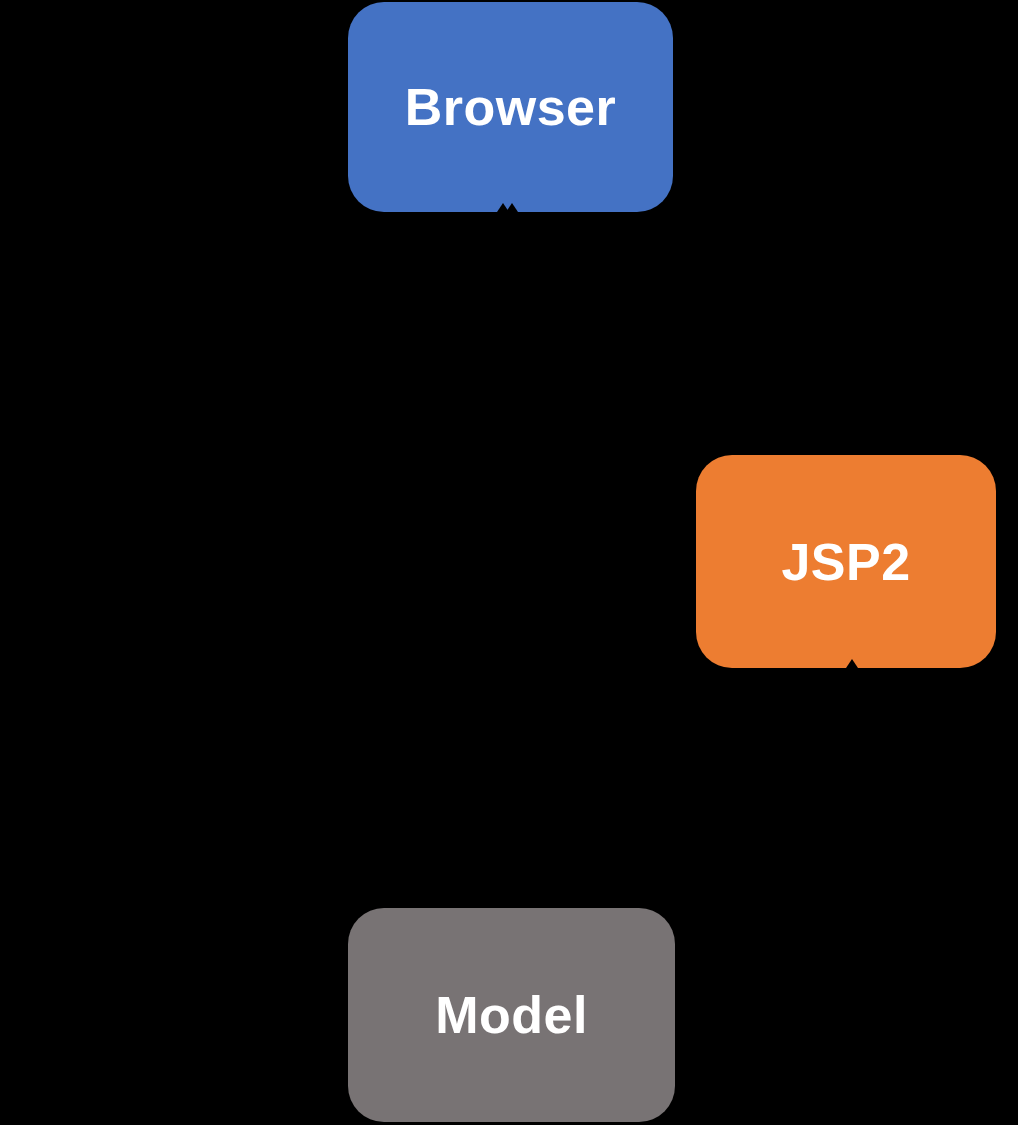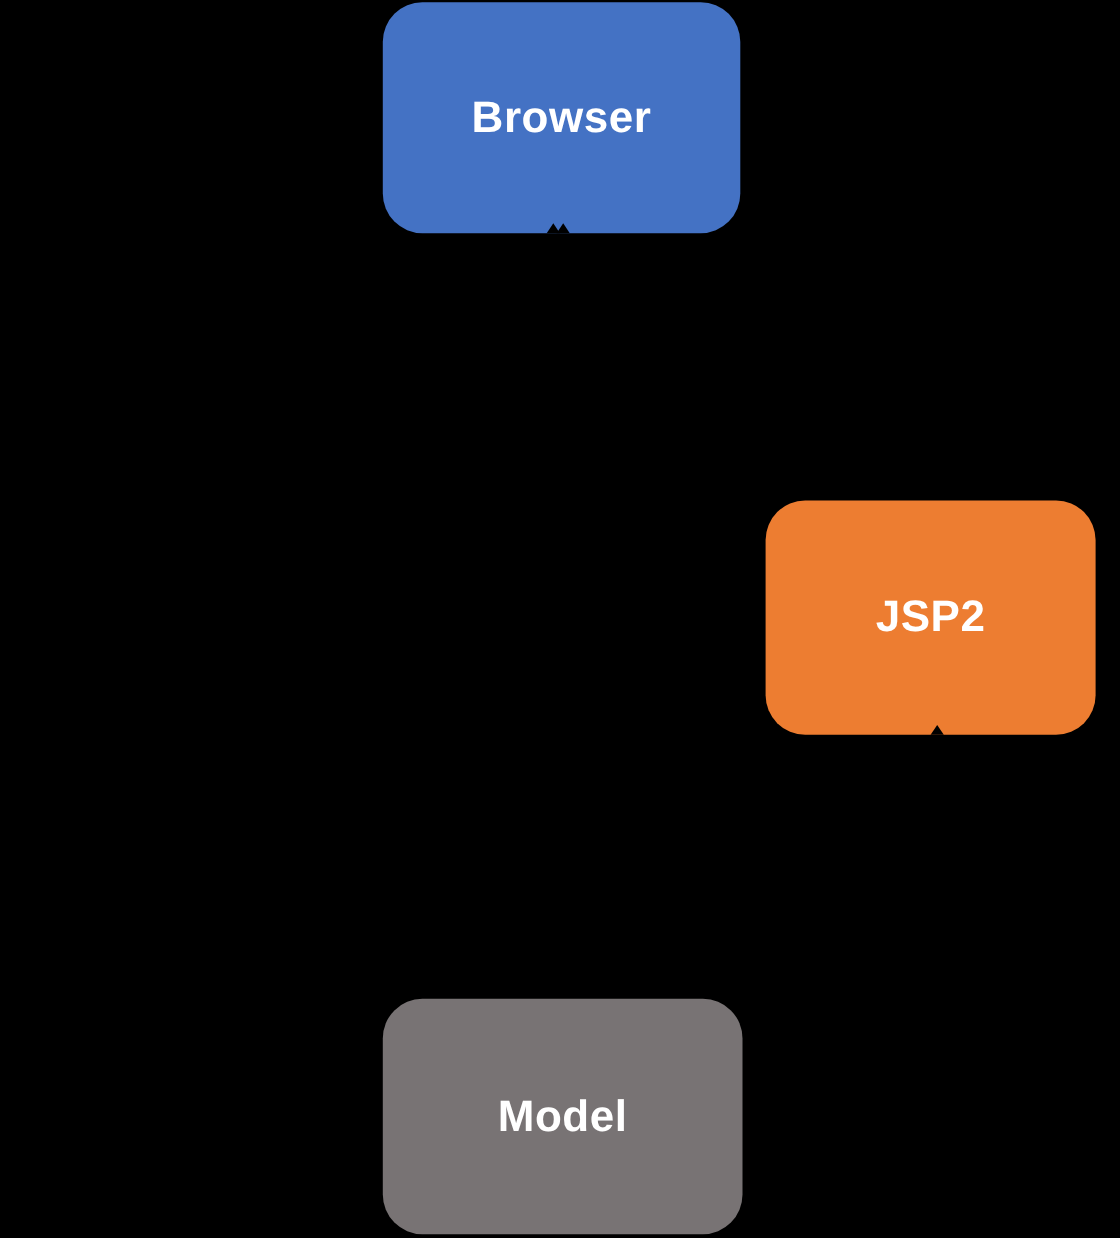--- a/index.html
+++ b/index.html
@@ -16,21 +16,21 @@
     font-family: "Liberation Sans", sans-serif;
   }
   .node {
     position: absolute;
     border-radius: 36px;
     display: flex;
     align-items: center;
     justify-content: center;
     color: #ffffff;
     font-weight: bold;
-    font-size: 40px;
+    font-size: 52px;
     letter-spacing: 0.5px;
     user-select: none;
   }
   .node-browser { left: 348px; top: 2px;   width: 325px; height: 210px; }
   .node-jsp1    { left: 7px;   top: 455px; width: 326px; height: 213px; }
   .node-jsp2    { left: 696px; top: 455px; width: 300px; height: 213px; justify-content: center; }
   .node-model   { left: 348px; top: 908px; width: 327px; height: 214px; }
 
   
   .arrow-tip {

